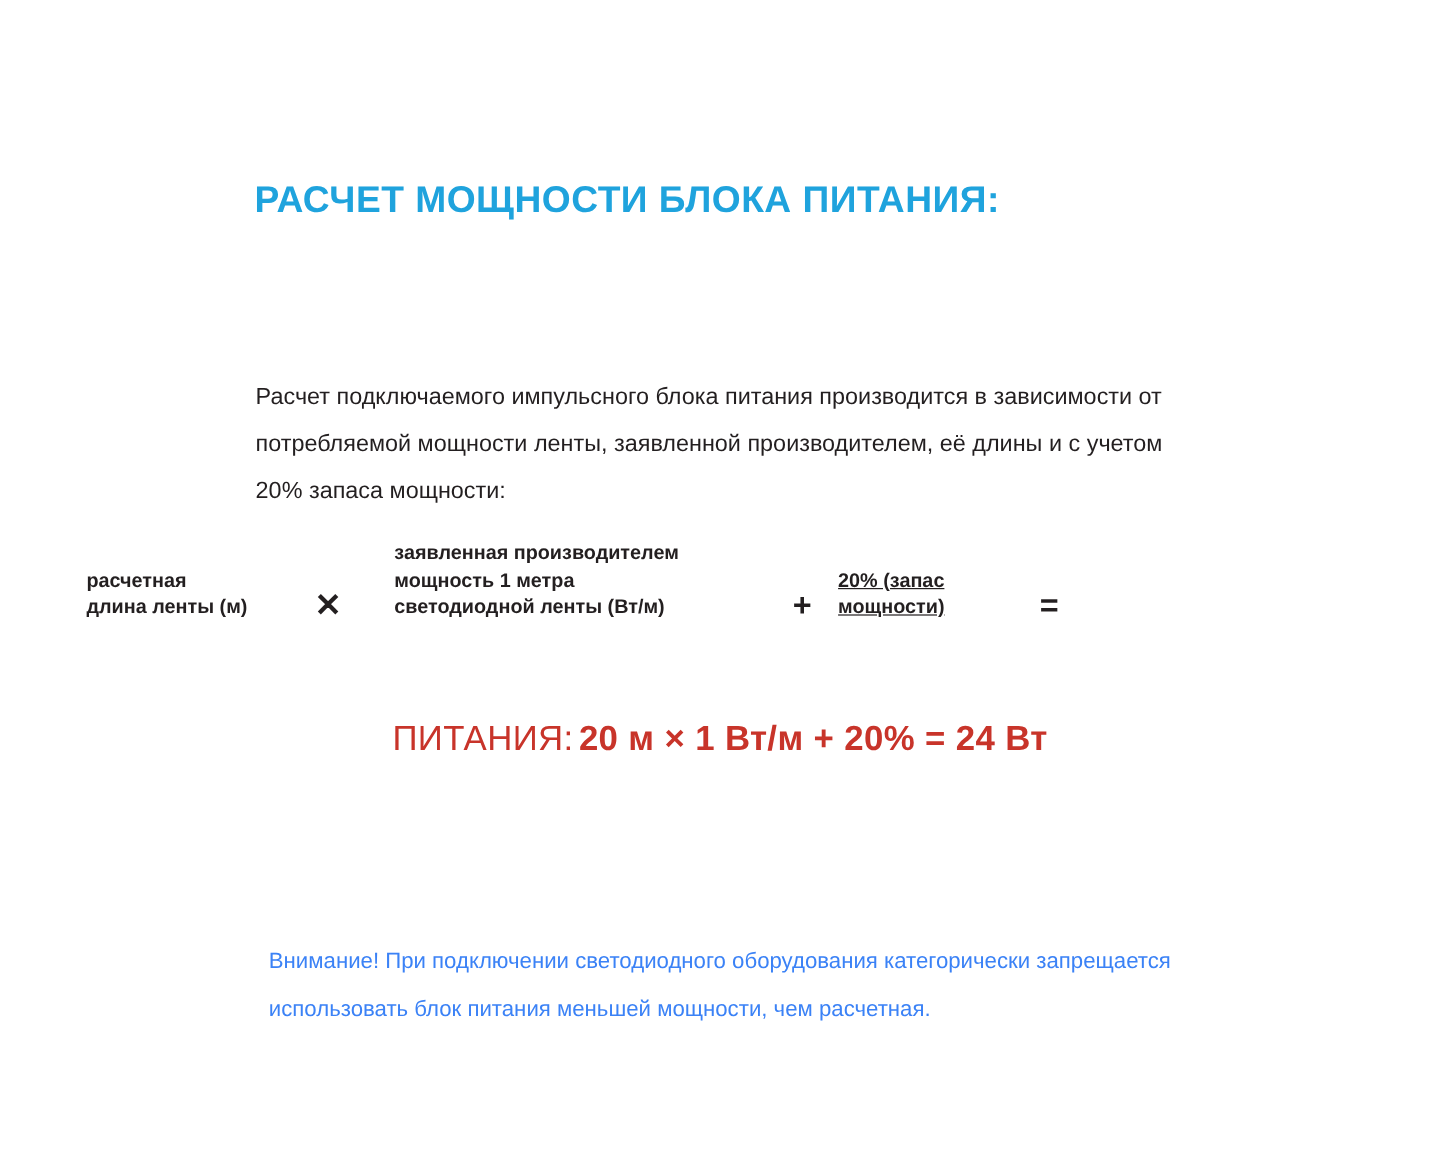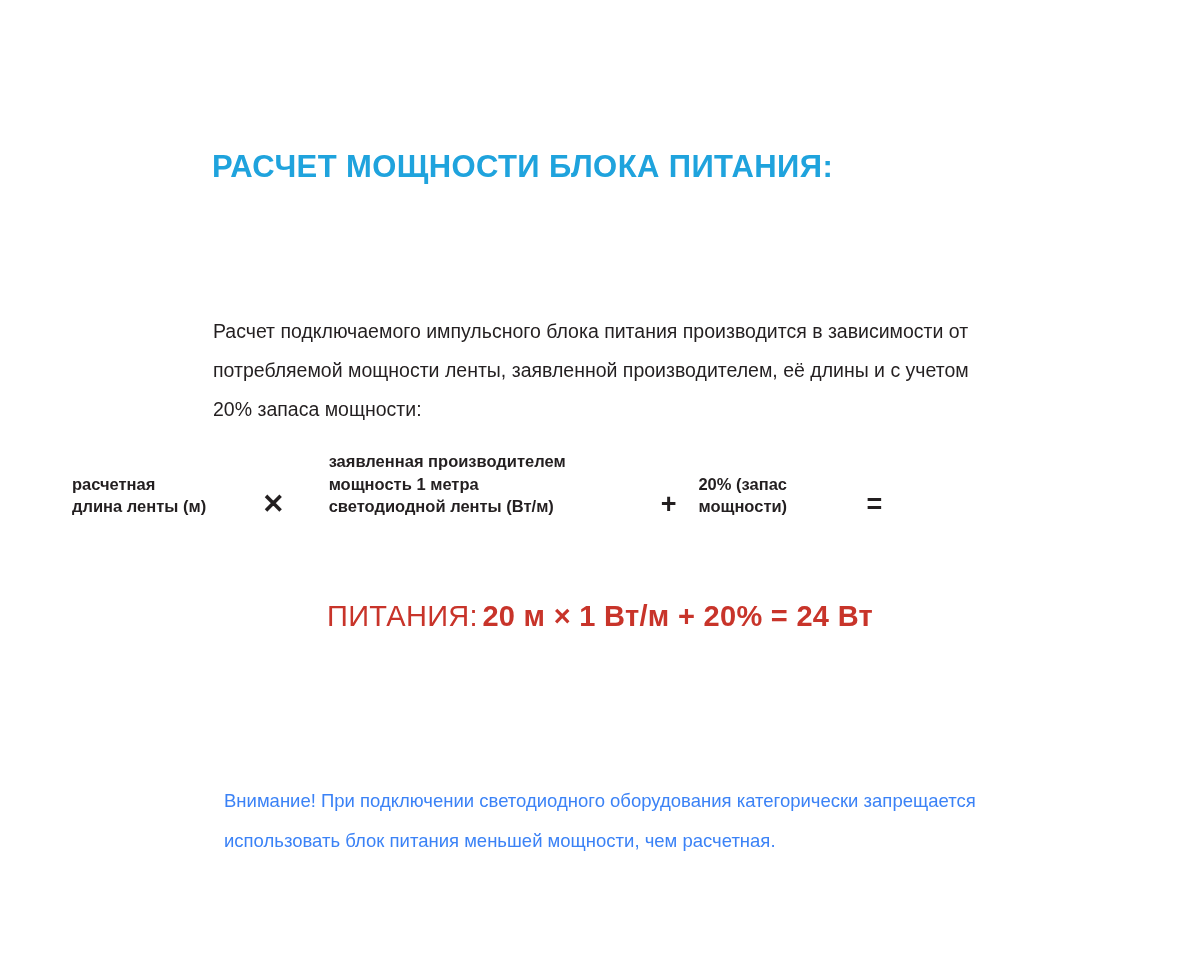--- a/index.html
+++ b/index.html
@@ -64,21 +64,21 @@
     color: #231f20;
     line-height: 1;
     padding: 0 0px;
     display: inline-block;
   }
   .gap-a { width: 22px; }
   .gap-b { width: 22px; }
 
   .term1 { width: 190px; }
   .term2 { width: 332px; margin-left: 22px; }
-  .term3 { width: 168px; }
+  .term3 { width: 168px; text-decoration: underline; }
   .term4 { width: 240px; }
 
   .example {
     position: absolute;
     left: 0;
     top: 600px;
     width: 1200px;
     text-align: center;
     color: #c8342a;
     white-space: nowrap;

